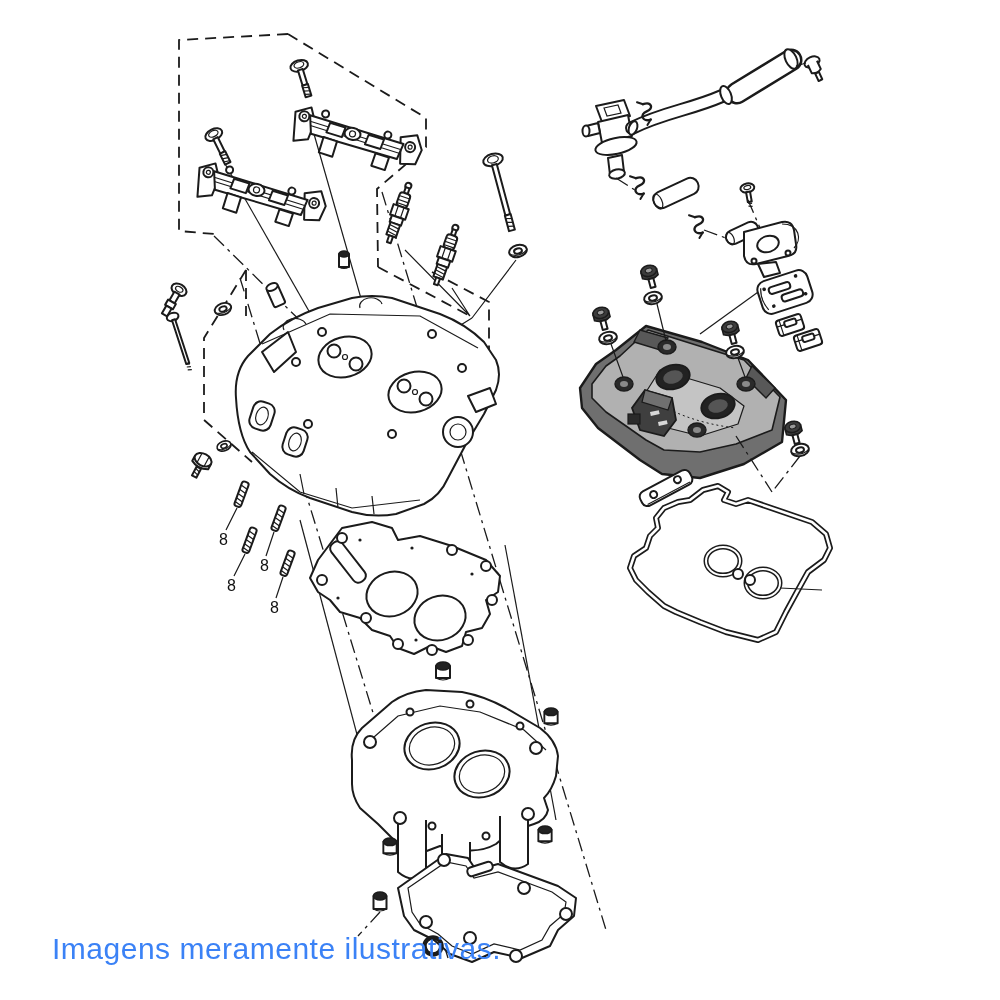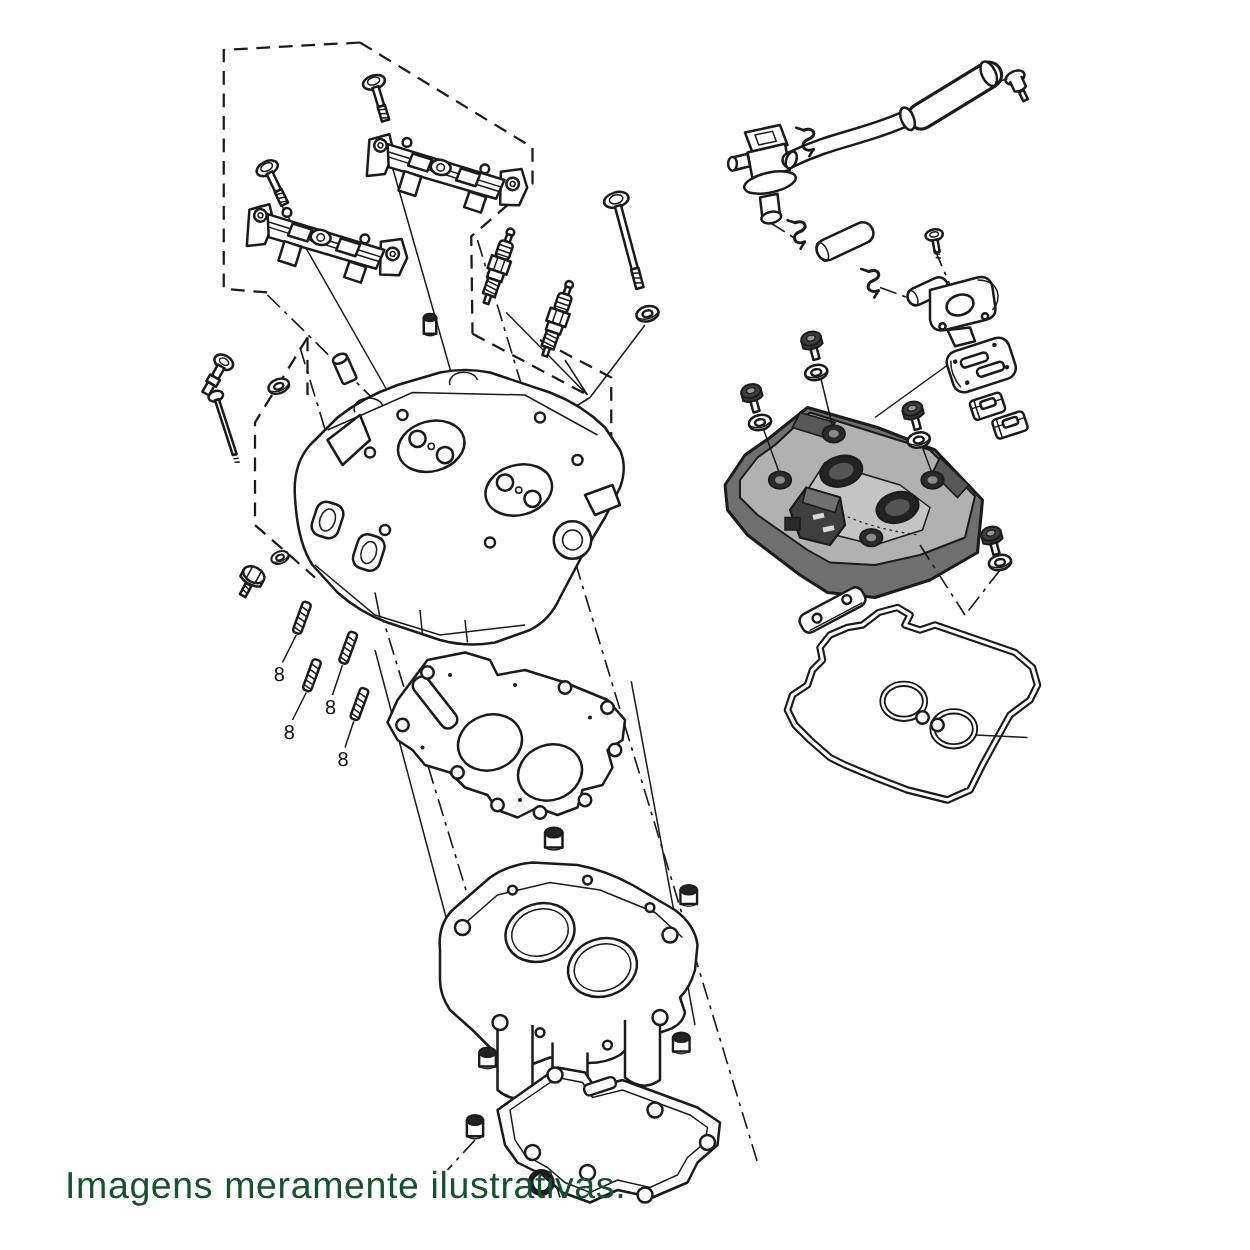--- a/index.html
+++ b/index.html
@@ -1,20 +1,20 @@
 <!DOCTYPE html>
 <html><head>
 <meta charset="utf-8">
 <style>
   html,body{margin:0;padding:0;background:#ffffff;}
   #stage{position:relative;width:1000px;height:1000px;background:#ffffff;overflow:hidden;
          font-family:"Liberation Sans",sans-serif;}
   #stage svg{position:absolute;left:0;top:0;}
   .caption{position:absolute;left:52px;top:932px;font-size:30px;letter-spacing:.5px;
-           color:#14532d;font-family:"Liberation Sans",sans-serif;}
+           color:#3b82f6;font-family:"Liberation Sans",sans-serif;}
   .lnf{stroke:#1b1b1b;fill:#ffffff;stroke-width:2;stroke-linejoin:round;}
   .thin{stroke:#1b1b1b;fill:none;stroke-width:1.2;}
   .dash{stroke:#1b1b1b;fill:none;stroke-width:1.8;stroke-dasharray:11 7;}
   .dashdot{stroke:#1b1b1b;fill:none;stroke-width:1.3;stroke-dasharray:14 5 3 5;}
   .ref{font:16px "Liberation Sans",sans-serif;fill:#111;}
 </style>
 </head>
 <body>
 
 <div id="stage">

